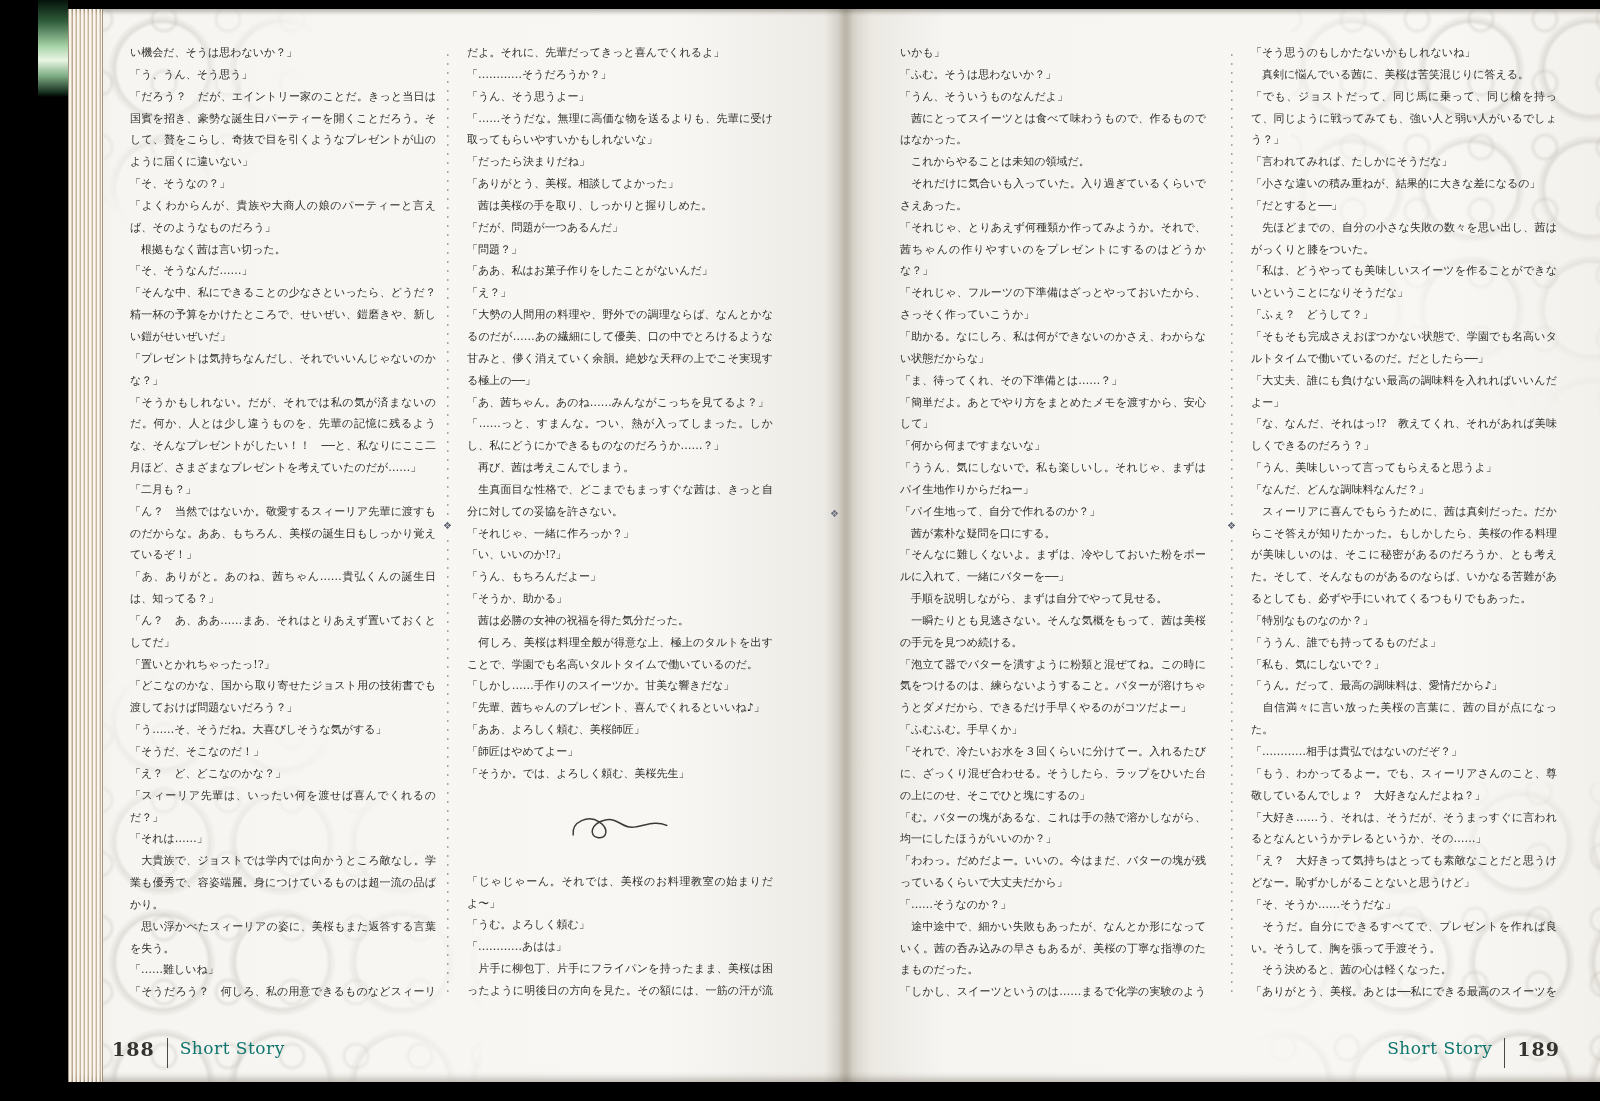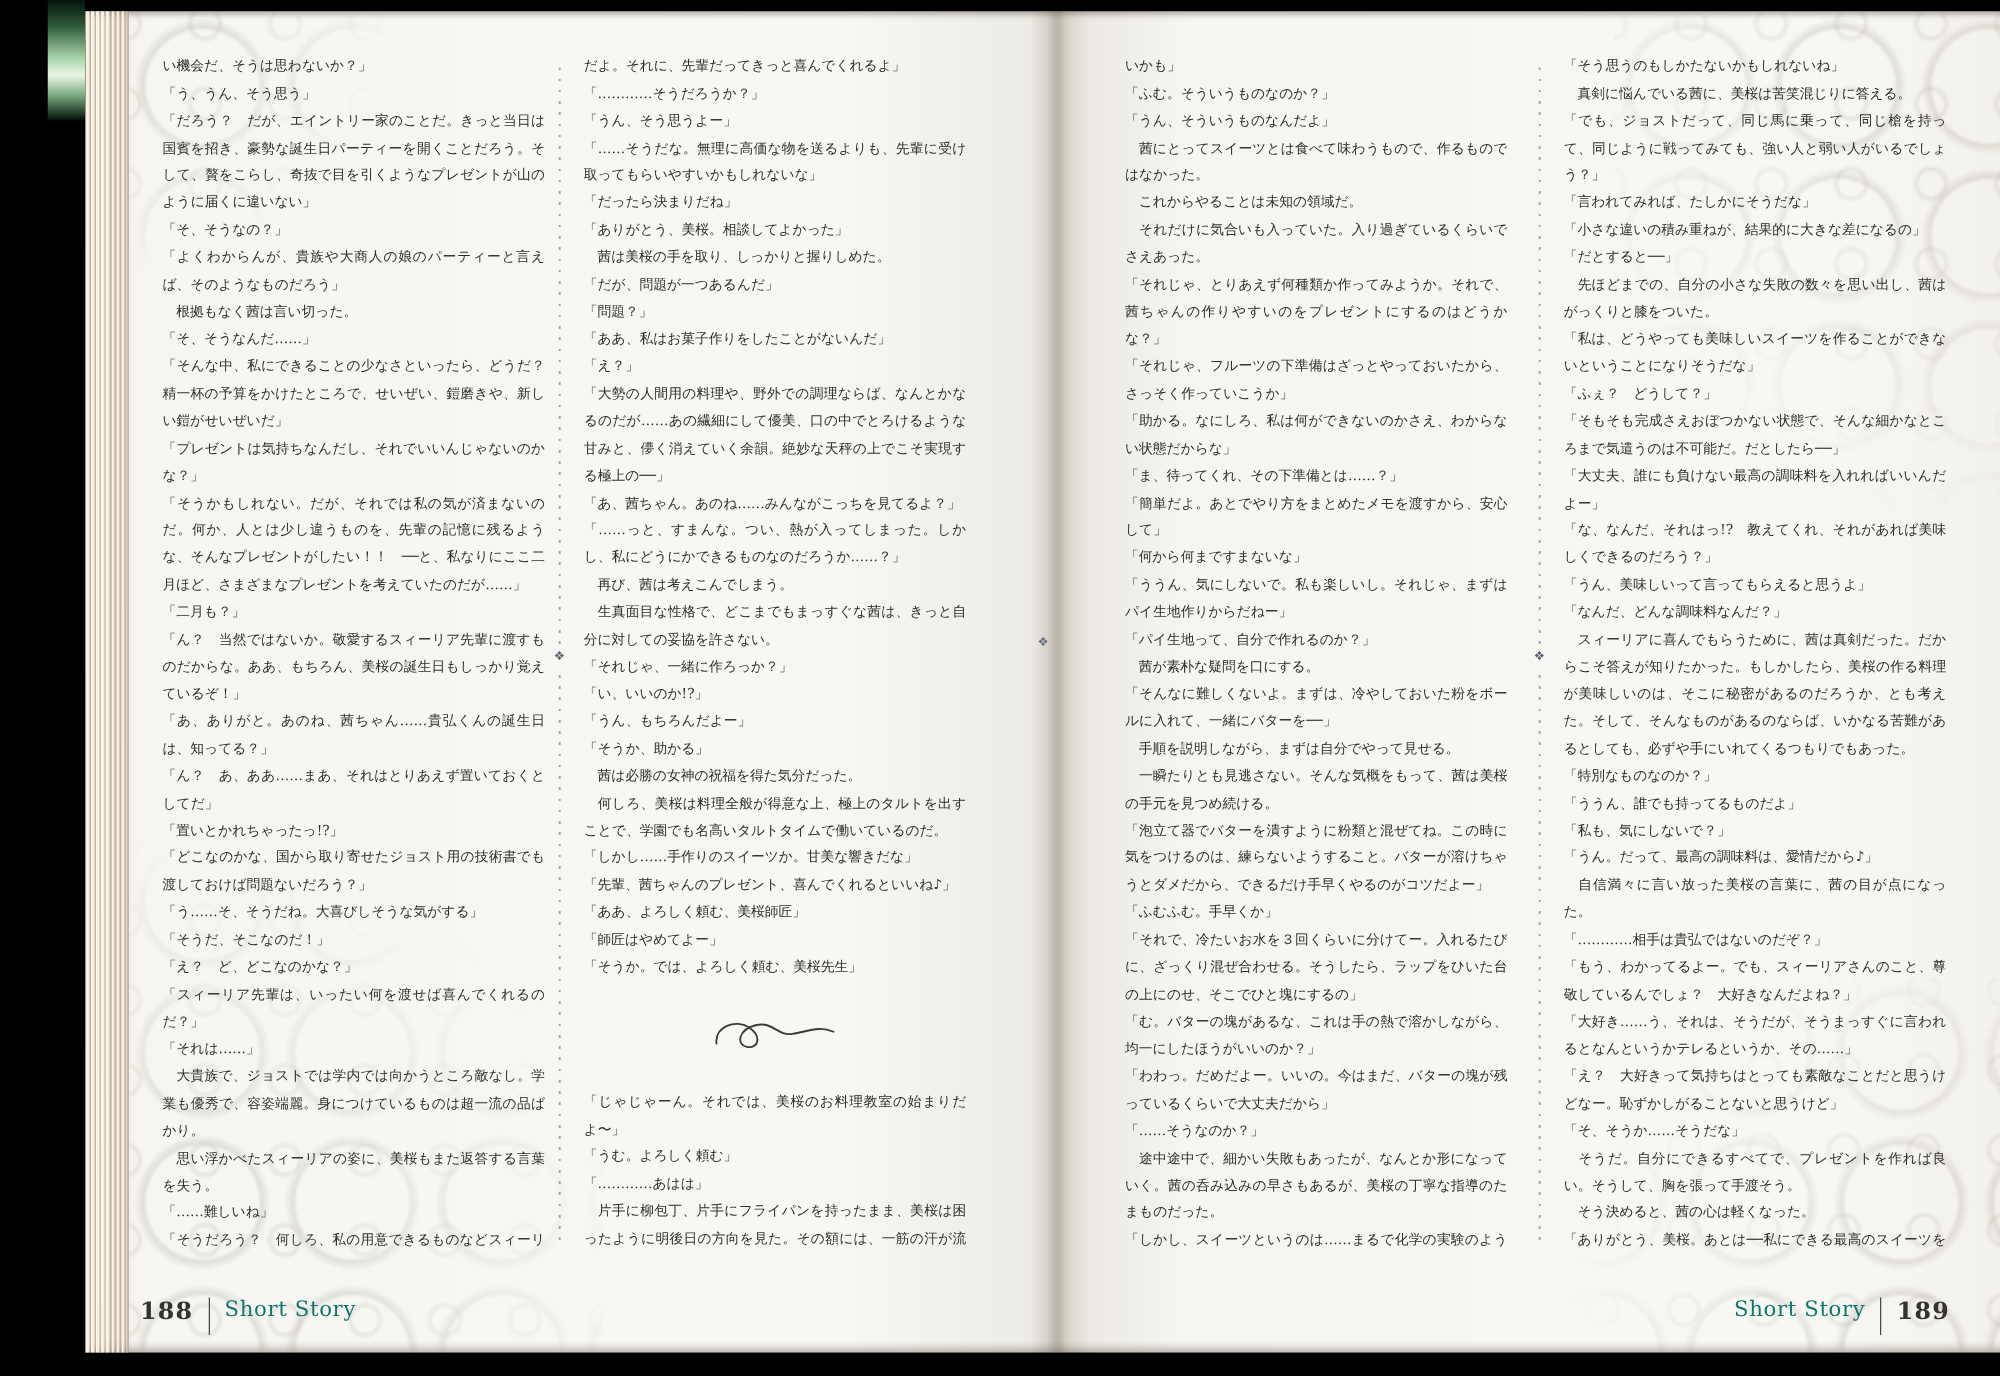--- a/index.html
+++ b/index.html
@@ -138,21 +138,21 @@
       <p class="para">「じゃじゃーん。それでは、美桜のお料理教室の始まりだよ〜」</p>
       <p class="para">「うむ。よろしく頼む」</p>
       <p class="para">「…………あはは」</p>
       <p class="para">　片手に柳包丁、片手にフライパンを持ったまま、美桜は困ったように明後日の方向を見た。その額には、一筋の汗が流れていく。</p>
     </div>
 
   <div class="gutter-orn">❖</div>
 
   <div class="col" style="left:862px;">
       <p class="para">いかも」</p>
-      <p class="para">「ふむ。そういうものなのか？」</p>
+      <p class="para">「ふむ。そうは思わないか？」</p>
       <p class="para">「うん、そういうものなんだよ」</p>
       <p class="para">　茜にとってスイーツとは食べて味わうもので、作るものではなかった。</p>
       <p class="para">　これからやることは未知の領域だ。</p>
       <p class="para">　それだけに気合いも入っていた。入り過ぎているくらいでさえあった。</p>
       <p class="para">「それじゃ、とりあえず何種類か作ってみようか。それで、茜ちゃんの作りやすいのをプレゼントにするのはどうかな？」</p>
       <p class="para">「それじゃ、フルーツの下準備はざっとやっておいたから、さっそく作っていこうか」</p>
       <p class="para">「助かる。なにしろ、私は何ができないのかさえ、わからない状態だからな」</p>
       <p class="para">「ま、待ってくれ、その下準備とは……？」</p>
       <p class="para">「簡単だよ。あとでやり方をまとめたメモを渡すから、安心して」</p>
       <p class="para">「何から何まですまないな」</p>
@@ -177,21 +177,21 @@
   <div class="col" style="left:1213px;">
       <p class="para">「そう思うのもしかたないかもしれないね」</p>
       <p class="para">　真剣に悩んでいる茜に、美桜は苦笑混じりに答える。</p>
       <p class="para">「でも、ジョストだって、同じ馬に乗って、同じ槍を持って、同じように戦ってみても、強い人と弱い人がいるでしょう？」</p>
       <p class="para">「言われてみれば、たしかにそうだな」</p>
       <p class="para">「小さな違いの積み重ねが、結果的に大きな差になるの」</p>
       <p class="para">「だとすると──」</p>
       <p class="para">　先ほどまでの、自分の小さな失敗の数々を思い出し、茜はがっくりと膝をついた。</p>
       <p class="para">「私は、どうやっても美味しいスイーツを作ることができないということになりそうだな」</p>
       <p class="para">「ふぇ？　どうして？」</p>
-      <p class="para">「そもそも完成さえおぼつかない状態で、そんな細かなところまで気遣うのは不可能だ。だとしたら──」</p>
+      <p class="para">「そもそも完成さえおぼつかない状態で、学園でも名高いタルトタイムで働いているのだ。だとしたら──」</p>
       <p class="para">「大丈夫、誰にも負けない最高の調味料を入れればいいんだよー」</p>
       <p class="para">「な、なんだ、それはっ!?　教えてくれ、それがあれば美味しくできるのだろう？」</p>
       <p class="para">「うん、美味しいって言ってもらえると思うよ」</p>
       <p class="para">「なんだ、どんな調味料なんだ？」</p>
       <p class="para">　スィーリアに喜んでもらうために、茜は真剣だった。だからこそ答えが知りたかった。もしかしたら、美桜の作る料理が美味しいのは、そこに秘密があるのだろうか、とも考えた。そして、そんなものがあるのならば、いかなる苦難があるとしても、必ずや手にいれてくるつもりでもあった。</p>
       <p class="para">「特別なものなのか？」</p>
       <p class="para">「ううん、誰でも持ってるものだよ」</p>
       <p class="para">「私も、気にしないで？」</p>
       <p class="para">「うん。だって、最高の調味料は、愛情だから♪」</p>
       <p class="para">　自信満々に言い放った美桜の言葉に、茜の目が点になった。</p>

